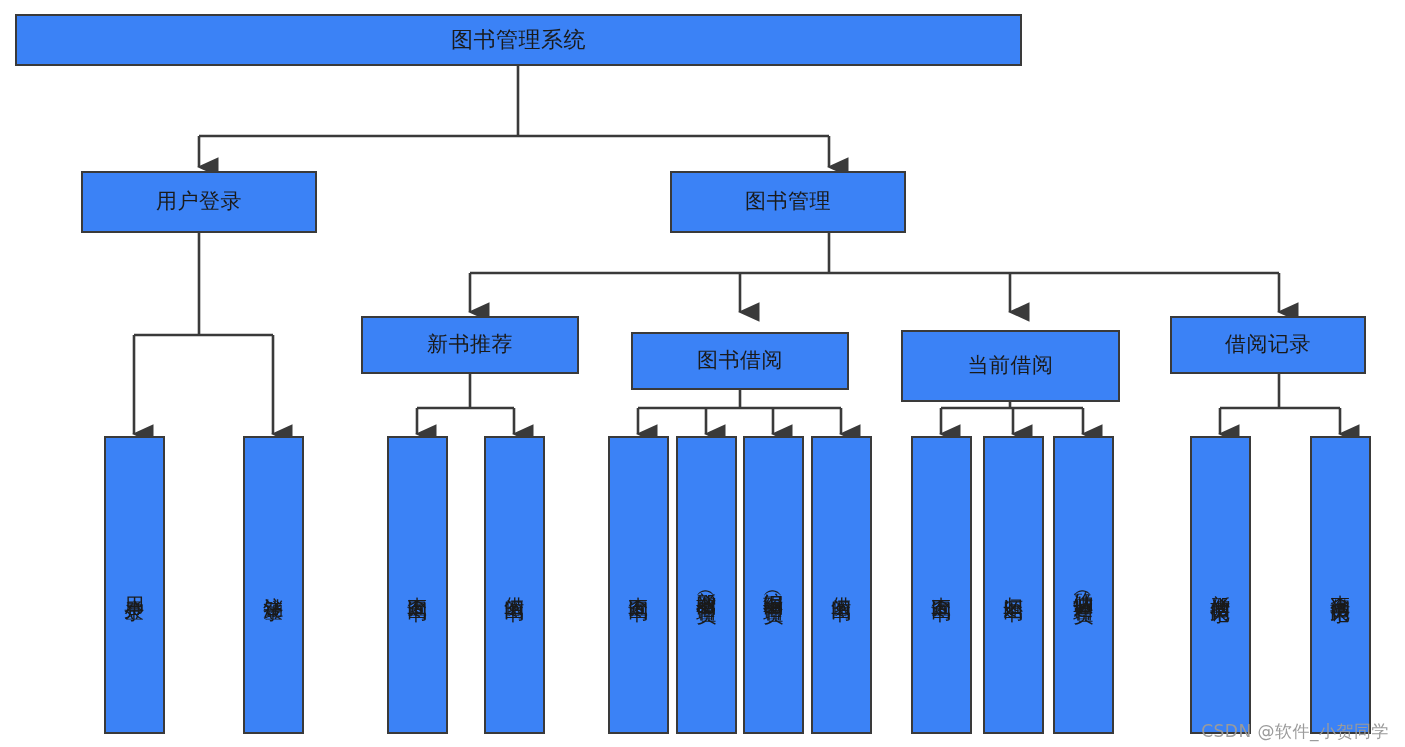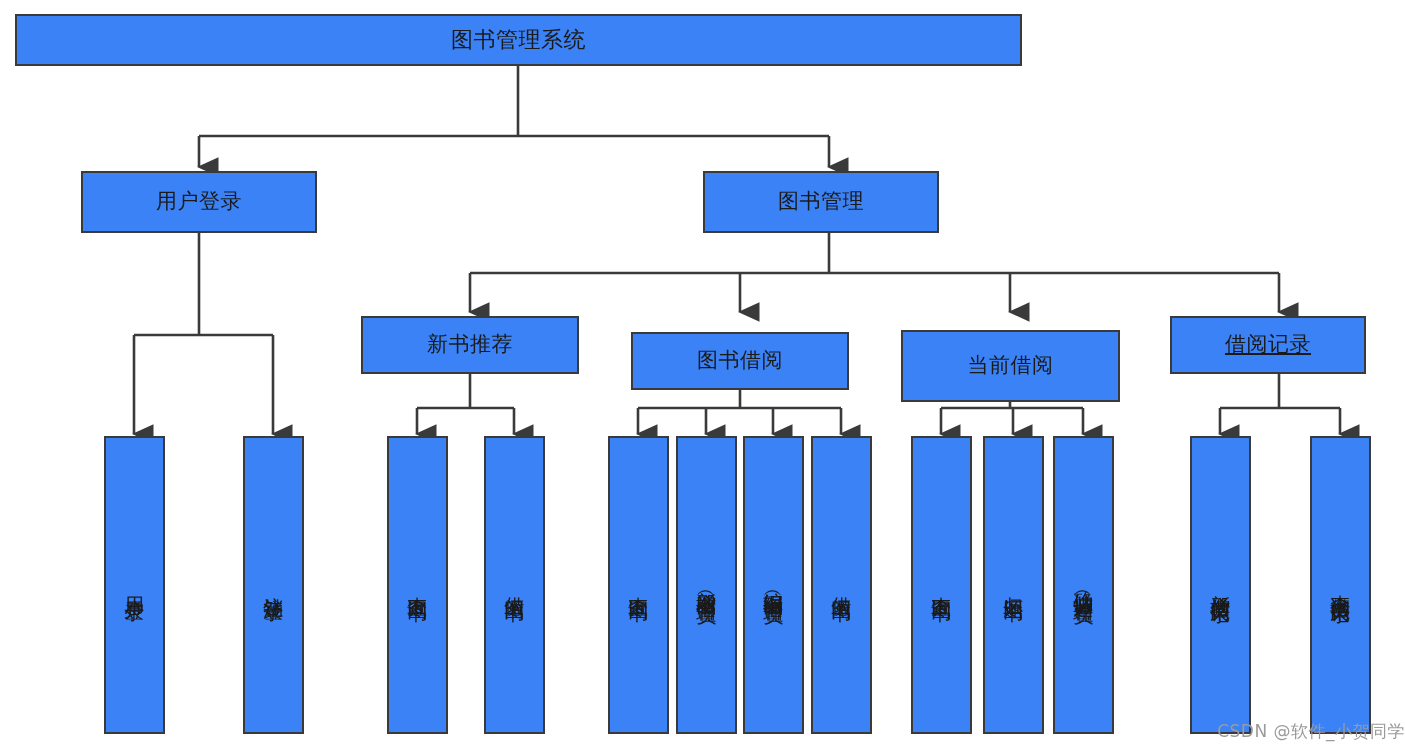--- a/index.html
+++ b/index.html
@@ -55,21 +55,21 @@
     writing-mode:vertical-rl;
     text-orientation:upright;
     font-size:20px;
     line-height:1.12;
     letter-spacing:2px;
     white-space:nowrap;
     max-height:100%;
   }
   .watermark{
     position:absolute;
-    right:0;
+    right:16px;
     bottom:4px;
     font-size:17px;
     color:#9b9b9b;
     letter-spacing:0.5px;
     white-space:nowrap;
     z-index:5;
     font-family:"DejaVu Sans","Liberation Sans",sans-serif;
   }
 </style>
 </head>
@@ -121,33 +121,33 @@
   </svg>
 
   <div class="node horiz root" style="left: 15px; top: 14px; width: 1007px; height: 52px;">
     <span class="label">图书管理系统</span>
   </div>
 
   <div id="node-layer">
       <div class="node horiz" style="left: 81px; top: 171px; width: 236px; height: 62px;">
         <span class="label">用户登录</span>
       </div>
-      <div class="node horiz" style="left: 703px; top: 171px; width: 236px; height: 62px;">
+      <div class="node horiz" style="left: 670px; top: 171px; width: 236px; height: 62px;">
         <span class="label">图书管理</span>
       </div>
       <div class="node horiz" style="left: 361px; top: 316px; width: 218px; height: 58px;">
         <span class="label">新书推荐</span>
       </div>
       <div class="node horiz" style="left: 631px; top: 316px; width: 218px; height: 58px; margin-top: 16px;">
         <span class="label">图书借阅</span>
       </div>
       <div class="node horiz" style="left: 901px; top: 330px; width: 219px; height: 72px;">
         <span class="label">当前借阅</span>
       </div>
-      <div class="node horiz" style="left: 1170px; top: 316px; width: 196px; height: 58px; text-decoration: underline;">
+      <div class="node horiz" style="left: 1170px; top: 316px; width: 196px; height: 58px;">
         <span class="label">借阅记录</span>
       </div>
       <div class="node vert" style="left: 104px; top: 436px; width: 61px; height: 298px;">
         <span class="label">用户登录</span>
       </div>
       <div class="node vert" style="left: 243px; top: 436px; width: 61px; height: 298px;">
         <span class="label">注销登录</span>
       </div>
       <div class="node vert" style="left: 387px; top: 436px; width: 61px; height: 298px;">
         <span class="label">查询图书</span>

